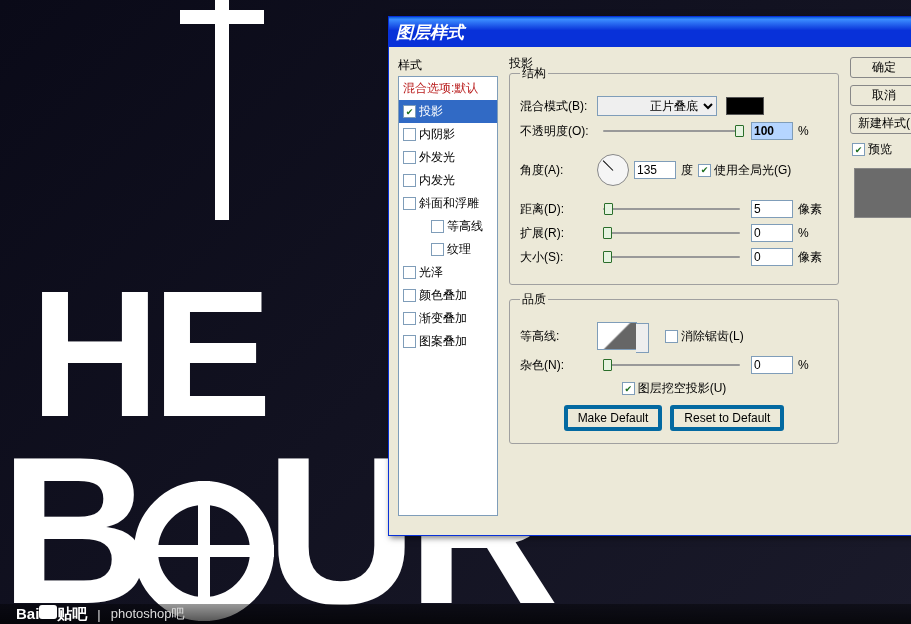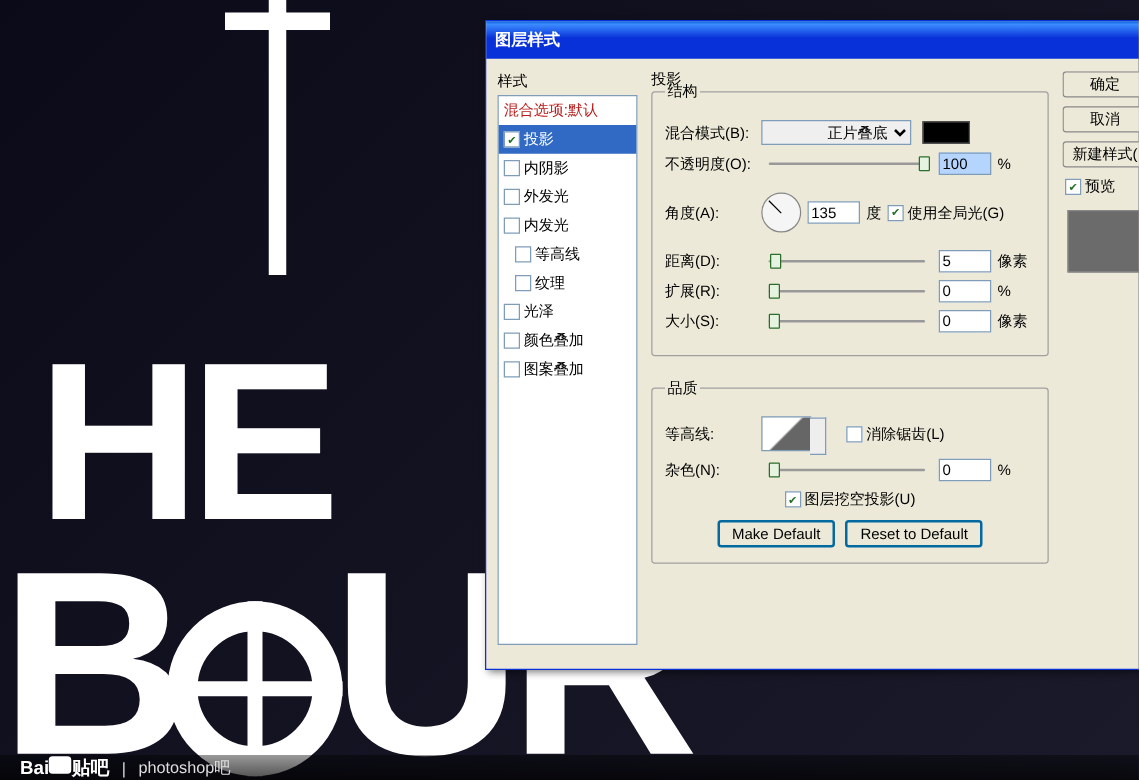--- a/index.html
+++ b/index.html
@@ -10,29 +10,29 @@
 .bg-the { top: 250px; left: 30px; font-size: 180px; letter-spacing: -8px; }
 .bg-bour { top: 410px; left: 0px; font-size: 210px; letter-spacing: -10px; }
 .bg-bour .o-target { display: inline-block; width: 140px; height: 140px; border: 24px solid #fff; border-radius: 50%; position: relative; top: 18px; margin: 0 -8px; }
 .bg-bour .o-target::before { content: ""; position: absolute; left: 50%; top: -24px; bottom: -24px; width: 12px; background: #fff; transform: translateX(-50%); }
 .bg-bour .o-target::after { content: ""; position: absolute; top: 50%; left: -24px; right: -24px; height: 12px; background: #fff; transform: translateY(-50%); }
 .bg-vert { position: absolute; top: 0; left: 215px; width: 14px; height: 220px; background: #fff; }
 .bg-horz { position: absolute; top: 10px; left: 180px; width: 84px; height: 14px; background: #fff; }
 
 .dialog { position: absolute; top: 16px; left: 388px; width: 540px; height: 520px; background: #ece9d8; border: 1px solid #0831d9; box-shadow: 2px 2px 6px rgba(0,0,0,.5); }
 .titlebar { height: 30px; background: linear-gradient(to bottom, #0a5dd9 0%, #3b8cff 8%, #0831d9 45%, #0831d9 100%); display: flex; align-items: center; padding: 0 7px; }
-.titlebar span { color: #fff; font-weight: bold; font-size: 13px; }
+.titlebar span { color: #fff; font-weight: bold; font-size: 17px; font-style: italic; }
 
 .dialog-body { display: flex; padding: 10px 9px; gap: 11px; height: calc(100% - 30px); }
 
-.styles-panel { width: 112px; }
+.styles-panel { width: 100px; }
 .styles-caption { font-size: 12px; margin-bottom: 2px; }
 .styles-list { border: 1px solid #7f9db9; background: #fff; height: 440px; }
 .style-item { padding: 3px 6px 3px 4px; display: flex; align-items: center; gap: 3px; cursor: pointer; }
-.style-item.level2 { padding-left: 13px; font-family: Liberation Serif, serif; }
+.style-item.level2 { padding-left: 32px; font-family: Liberation Serif, serif; }
 .style-item.header { color: #b91c1c; }
 .style-item.selected { background: #316ac5; color: #fff; }
 .cb { width: 13px; height: 13px; border: 1px solid #7f9db9; background: #fff; display: inline-flex; align-items: center; justify-content: center; font-size: 9px; color: #1f6f1f; }
 .cb.checked::before { content: "✔"; }
 
 .settings { flex: 1; position: relative; }
 .sect-title { position: absolute; top: -2px; left: 0; font-size: 12px; }
 fieldset { border: 1px solid #a0a0a0; border-radius: 3px; margin-top: 8px; padding: 8px 10px 12px 10px; }
 fieldset legend { font-size: 12px; padding: 0 2px; }
 .row { display: flex; align-items: center; margin: 6px 0; gap: 5px; }
@@ -42,21 +42,21 @@
 .slider { flex: 1; height: 16px; position: relative; margin: 0 6px; }
 .slider::before { content: ""; position: absolute; top: 50%; left: 0; right: 0; height: 2px; background: #999; transform: translateY(-50%); border-radius: 1px; }
 .slider-handle { position: absolute; top: 2px; width: 9px; height: 12px; background: #e6f3e0; border: 1px solid #2a6e2a; border-radius: 1px; }
 input.num { width: 42px; height: 18px; font-size: 12px; text-align: left; padding: 1px 2px; border: 1px solid #7f9db9; }
 .unit { width: 30px; font-size: 12px; }
 .angle-dial { width: 32px; height: 32px; border: 1px solid #888; border-radius: 50%; position: relative; background: #f5f5f5; }
 .angle-dial::after { content: ""; position: absolute; top: 50%; left: 50%; width: 14px; height: 1px; background: #000; transform-origin: 0 50%; transform: rotate(-135deg); }
 .inline-cb { display: inline-flex; align-items: center; gap: 3px; font-size: 12px; }
 .contour-swatch { width: 40px; height: 28px; border: 1px solid #7f9db9; background: linear-gradient(135deg, #fff 48%, #666 52%); position: relative; }
 .contour-swatch::after { content: ""; position: absolute; right: -13px; top: 0; width: 12px; height: 28px; border: 1px solid #7f9db9; border-left: none; background: #eee; }
-.btn { padding: 2px 10px; font-size: 12px; background: #ece9d8; border: 2px solid #0369a1; border-radius: 3px; cursor: pointer; }
+.btn { padding: 2px 10px; font-size: 12px; background: #ece9d8; border: 4px solid #0369a1; border-radius: 3px; cursor: pointer; }
 .btn-row { display: flex; gap: 8px; justify-content: center; margin-top: 8px; }
 
 .right-col { width: 68px; display: flex; flex-direction: column; gap: 7px; align-items: stretch; overflow: hidden; }
 .right-btn { height: 21px; background: #ece9d8; border: 1px solid #888; border-radius: 3px; font-size: 12px; display: flex; align-items: center; justify-content: center; cursor: pointer; }
 .preview-box { width: 60px; height: 50px; margin-top: 3px; background: #6b6b6b; border: 1px solid #888; align-self: center; }
 
 .watermark { position: absolute; bottom: 0; left: 0; right: 0; height: 20px; background: linear-gradient(to bottom, rgba(0,0,0,0.4), rgba(0,0,0,0.7)); display: flex; align-items: center; padding-left: 16px; color: #ddd; font-size: 13px; gap: 10px; }
 .watermark b { color: #fff; font-family: Arial; font-size: 15px; }
 .wlogo { width: 18px; height: 14px; background: #fff; border-radius: 3px; display: inline-block; }
 </style>
@@ -90,35 +90,43 @@
             <span>内阴影</span>
           </div>
           <div class="style-item">
             <span class="cb"></span>
             <span>外发光</span>
           </div>
           <div class="style-item">
             <span class="cb"></span>
             <span>内发光</span>
           </div>
+          <div class="style-item">
+            <span class="cb"></span>
+            <span>斜面和浮雕</span>
+          </div>
           <div class="style-item level2">
             <span class="cb"></span>
             <span>等高线</span>
           </div>
           <div class="style-item level2">
             <span class="cb"></span>
             <span>纹理</span>
           </div>
           <div class="style-item">
             <span class="cb"></span>
             <span>光泽</span>
           </div>
           <div class="style-item">
             <span class="cb"></span>
             <span>颜色叠加</span>
+          </div>
+          <div class="style-item">
+            <span class="cb"></span>
+            <span>渐变叠加</span>
           </div>
           <div class="style-item">
             <span class="cb"></span>
             <span>图案叠加</span>
           </div>
         </div>
     </div>
 
     <div class="settings">
       <div class="sect-title">投影</div>
@@ -132,21 +140,21 @@
             <option>正片叠底</option>
           </select>
           <div class="color-swatch"></div>
         </div>
 
         <div class="row">
           <div class="label">不透明度(O):</div>
           <div class="slider">
               <div class="slider-handle" style="left:96%"></div>
             </div>
-          <input class="num" style="background: rgb(181, 213, 255);" value="100">
+          <input class="num" style="background: rgb(181, 213, 255); font-weight: bold;" value="100">
           <div class="unit">%</div>
         </div>
 
         <div class="row" style="margin-top:14px">
           <div class="label">角度(A):</div>
           <div class="angle-dial"></div>
           <input class="num" value="135" style="">
           <div style="font-size:12px">度</div>
           <label class="inline-cb">
             <span class="cb checked"></span>
@@ -175,21 +183,21 @@
         <div class="row">
           <div class="label">大小(S):</div>
           <div class="slider">
               <div class="slider-handle" style="left:0"></div>
             </div>
           <input class="num" value="0" style="">
           <div class="unit">像素</div>
         </div>
       </fieldset>
 
-      <fieldset style="margin-top:17px">
+      <fieldset style="margin-top:6px">
         <legend>品质</legend>
 
         <div class="row">
           <div class="label">等高线:</div>
           <div class="contour-swatch"></div>
           <div style="width:18px"></div>
           <label class="inline-cb">
             <span class="cb"></span>
             <span>消除锯齿(L)</span>
           </label>

